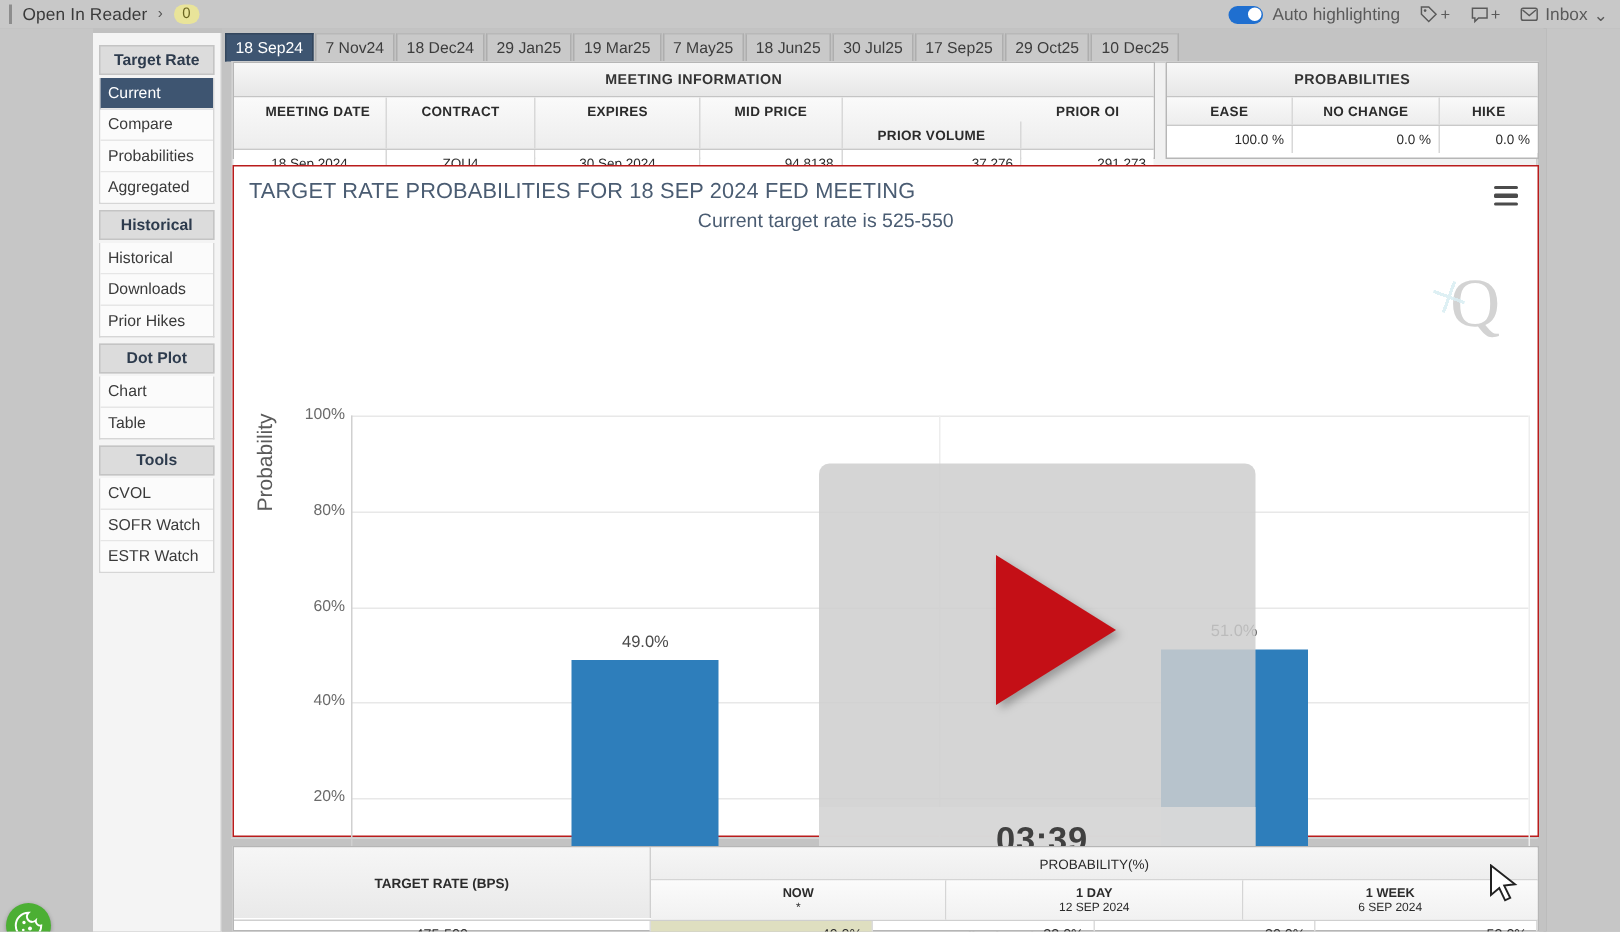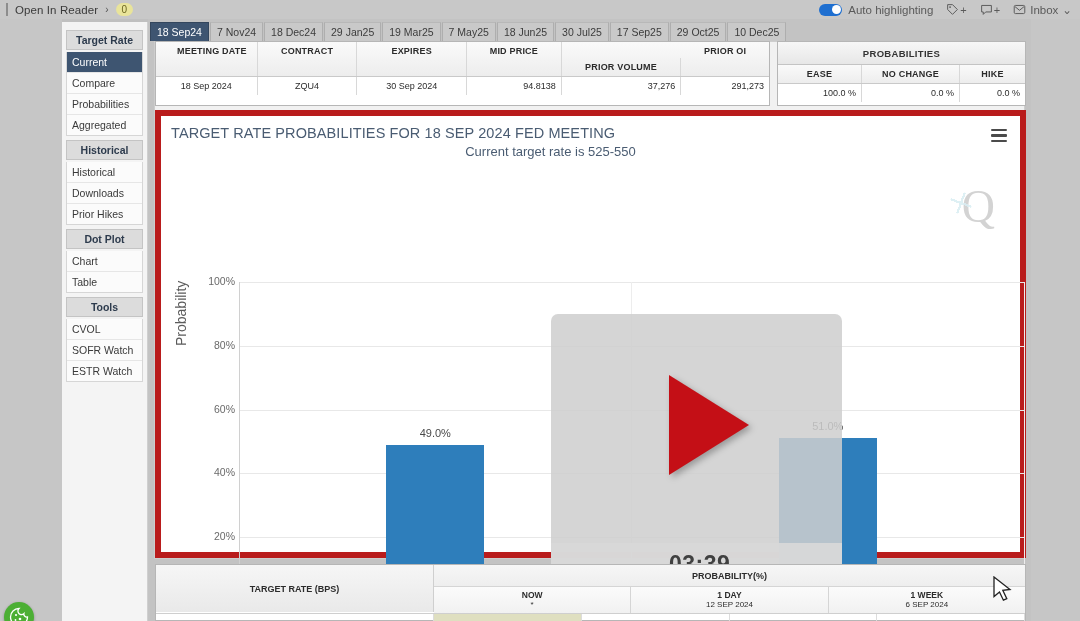--- a/index.html
+++ b/index.html
@@ -168,21 +168,21 @@
   .th { font-weight: bold; text-align: center; letter-spacing: .2px; }
   .td { text-align: right; background: #fff; }
   .td.center { text-align: center; }
   .th:last-child, .td:last-child { border-right: none; }
 
   
   .chartcard {
     position: absolute; left: 7px; top: 91px;
     width: 871px; height: 448px;
     background: #fff;
-    border: 6px solid #b91c1c;
+    border: 1px solid #b91c1c;
   }
   .chart-title {
     font-size: 14.5px; color: #4a5c72;
     font-weight: normal;
     padding: 9px 0 0 10px;
     letter-spacing: .1px;
   }
   .chart-subtitle {
     font-size: 13px; color: #4a5c72;
     text-align: center;
@@ -315,21 +315,21 @@
   .bt-targetcol {
     width: 278px;
     border-right: 1px solid #cfcfcf;
     display: flex; align-items: center; justify-content: center;
     font-size: 9px; font-weight: bold; color: #2b2b2b;
     background: linear-gradient(#f6f6f6,#e9e9e9);
     height: 47px;
   }
   .bt-right { flex: 1; }
   .bt-probtitle {
-    text-align: center; font-size: 9px; font-weight: bold; color: #2b2b2b;
+    text-align: center; font-size: 9px; font-weight: normal; color: #2b2b2b;
     background: linear-gradient(#f6f6f6,#eeeeee);
     padding: 6px 0 5px 0;
     border-bottom: 1px solid #d5d5d5;
   }
   .bt-subhead { display: flex; }
   .bt-sub {
     flex: 1; text-align: center;
     font-size: 8.5px; font-weight: bold; color: #2b2b2b;
     padding: 3px 0 3px 0;
     border-right: 1px solid #d5d5d5;
@@ -453,20 +453,21 @@
         <div class="tab">30 Jul25</div>
         <div class="tab">17 Sep25</div>
         <div class="tab">29 Oct25</div>
         <div class="tab">10 Dec25</div>
       </div>
 
     <div class="panel"></div>
 
     <div class="tables-row">
       <div class="tbl tbl-meeting">
+        <div class="tbl-title">MEETING INFORMATION</div>
         <div class="tbl-row head" id="mi-head">
             <div class="th" style="width: 102px; padding-left: 16px;">MEETING DATE</div>
             <div class="th" style="width: 100px;">CONTRACT</div>
             <div class="th" style="width: 110px;">EXPIRES</div>
             <div class="th" style="width: 95px;">MID PRICE</div>
             <div class="th" style="width: 120px; margin-top: 16px;">PRIOR VOLUME</div>
             <div class="th" style="width: 88px;">PRIOR OI</div>
           </div>
         <div class="tbl-row" id="mi-body">
             <div class="td center" style="width: 102px;">18 Sep 2024</div>

